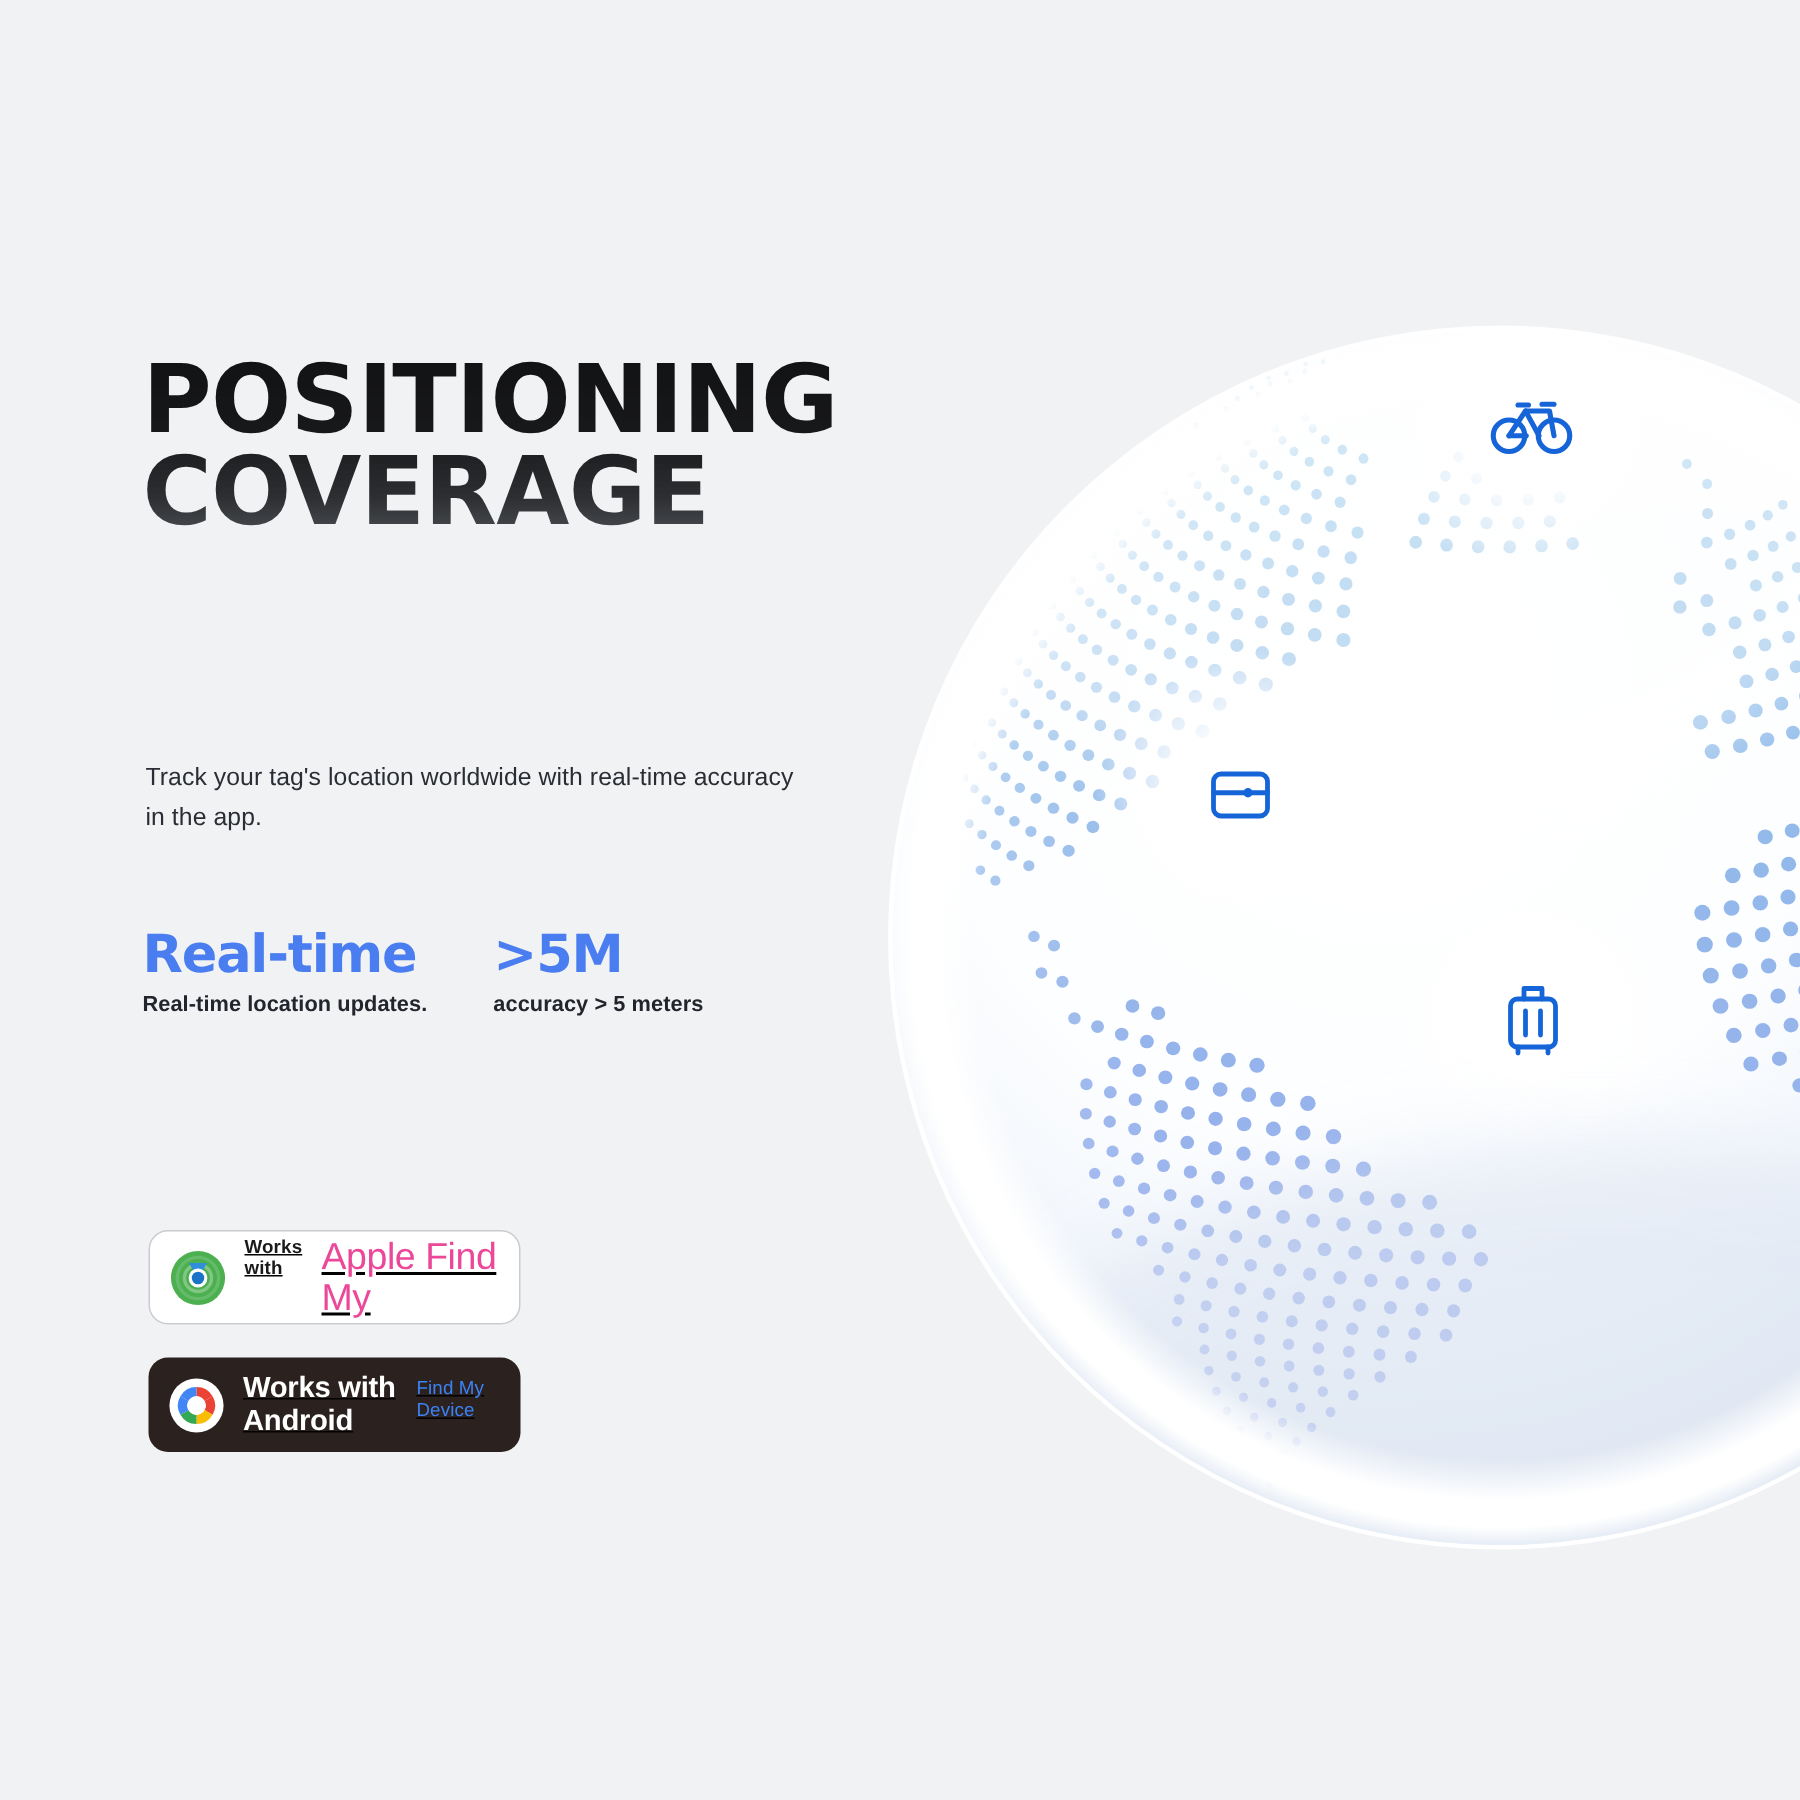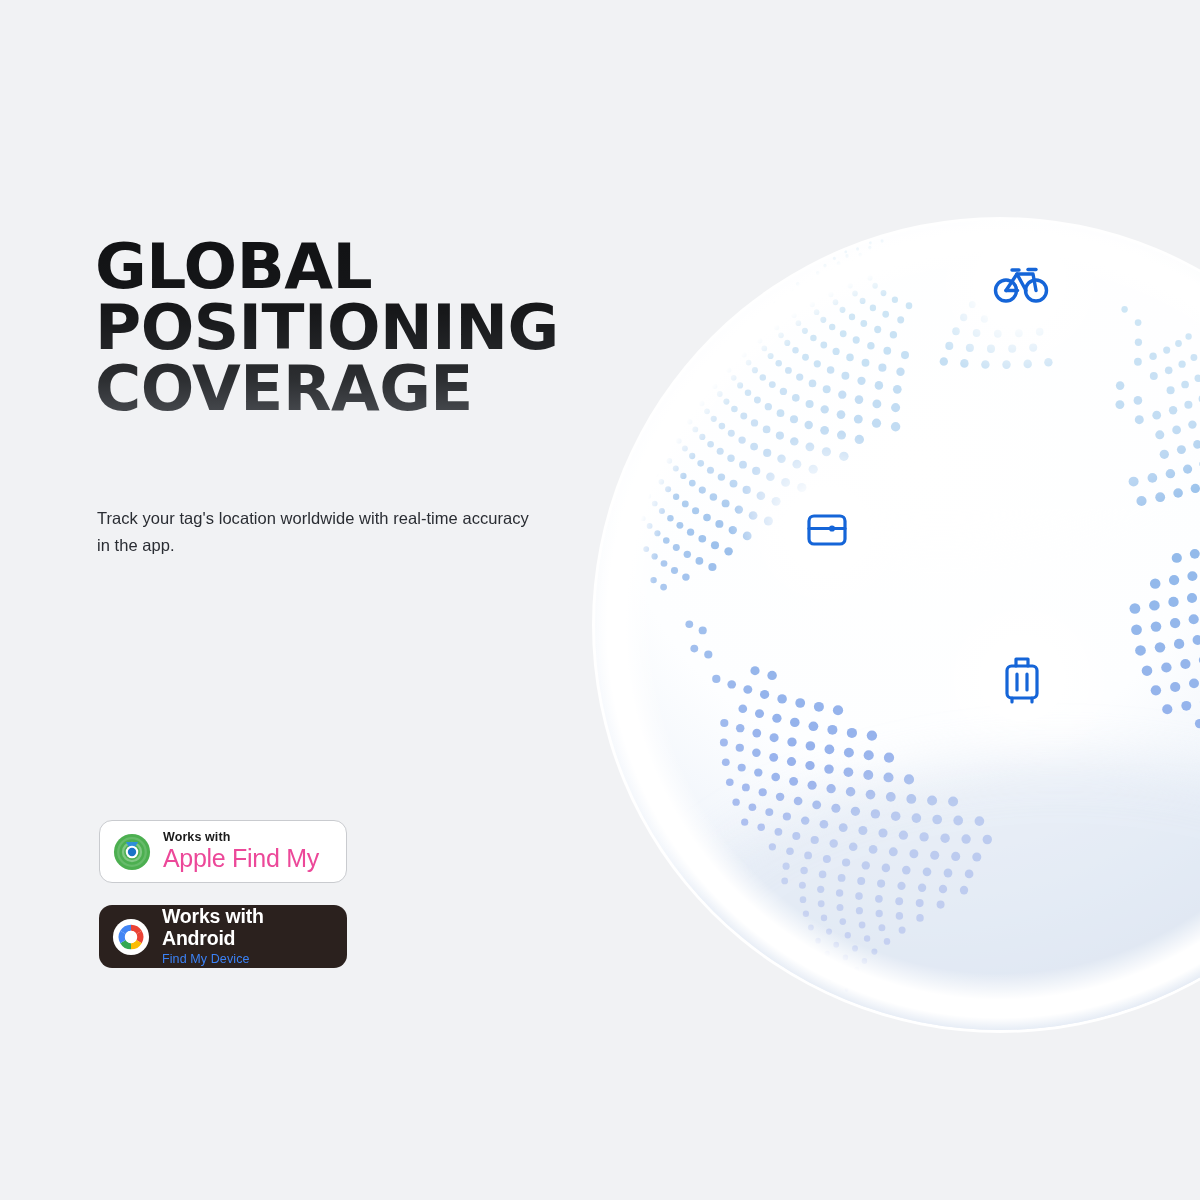--- a/index.html
+++ b/index.html
@@ -123,21 +123,21 @@
   }
   .badge-icon {
     flex: 0 0 auto;
     width: 38px;
     height: 38px;
     display: block;
   }
   .badge-text {
     margin-left: 12px;
     display: flex;
-    flex-direction: column;
+    text-decoration: underline;
   }
   .badge-top-apple {
     font-size: 12.5px;
     font-weight: 600;
     color: #1a1a1a;
     line-height: 1.15;
     letter-spacing: 0.1px;
   }
   .badge-main-apple {
     font-size: 25px;
@@ -1033,27 +1033,36 @@
         <path d="M-10 20 L-10 24"></path>
         <path d="M10 20 L10 24"></path>
       </g>
     </g>
   </svg>
 </div>
 
 <div id="content">
 
   <h1 id="headline">
-    <span class="hl-line">GLOBAL</span>
     <span class="hl-line">POSITIONING</span>
     <span class="hl-line">COVERAGE</span>
   </h1>
 
   <p id="subhead">Track your tag's location worldwide with real-time accuracy in the app.</p>
 
+  <div id="stats">
+    <div class="stat">
+      <span class="stat-value">Real-time</span>
+      <span class="stat-label">Real-time location updates.</span>
+    </div>
+    <div class="stat">
+      <span class="stat-value">&gt;5M</span>
+      <span class="stat-label">accuracy &gt; 5 meters</span>
+    </div>
+  </div>
 
   <div id="badges">
 
     <div class="badge" id="badge-apple">
       <svg class="badge-icon" viewBox="0 0 40 40">
         <circle cx="20" cy="20" r="19" fill="#4caf50"></circle>
         <circle cx="20" cy="20" r="14.5" fill="none" stroke="#66bb6a" stroke-width="2.4"></circle>
         <circle cx="20" cy="20" r="9.5" fill="none" stroke="#81c784" stroke-width="2.4"></circle>
         <path d="M13.6 9.5 L26.4 9.5 L20 20 Z" fill="#2f8fd8"></path>
         <circle cx="20" cy="20" r="6.6" fill="#ffffff"></circle>

